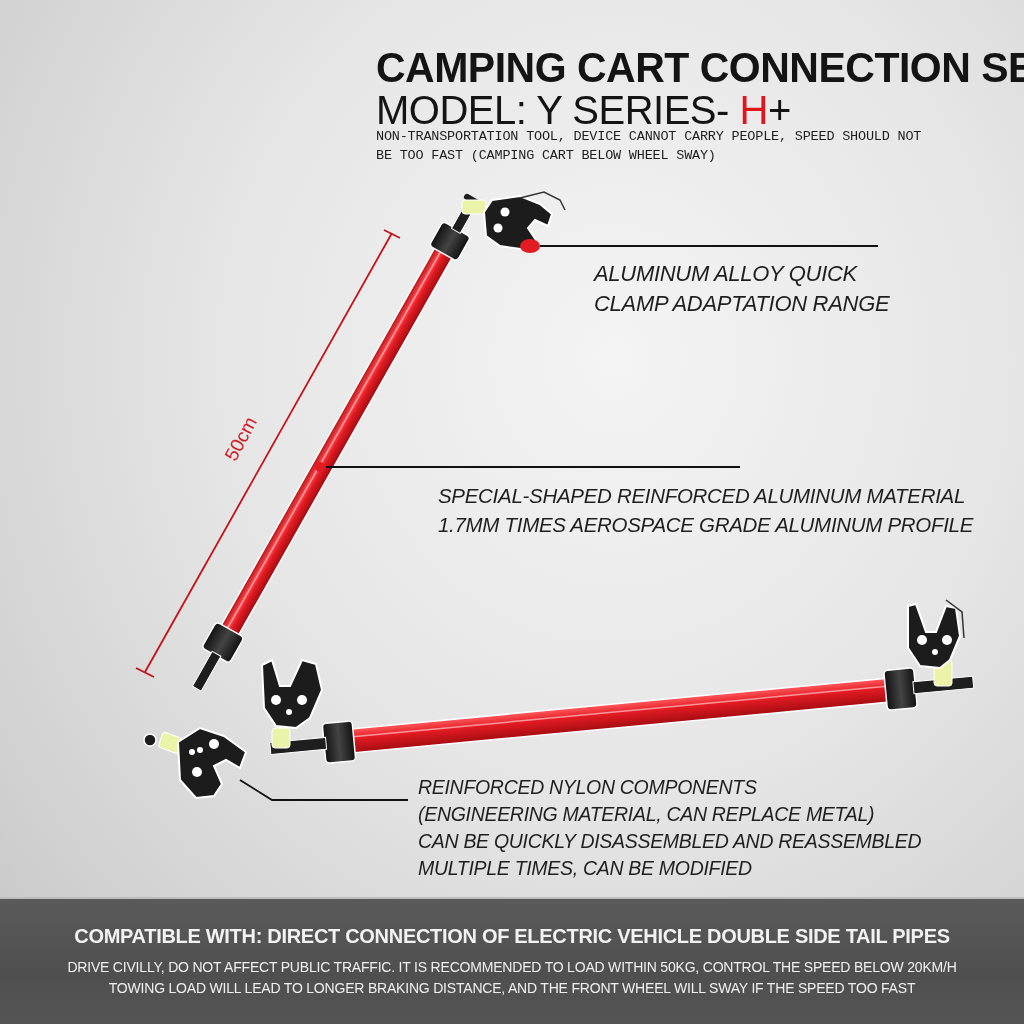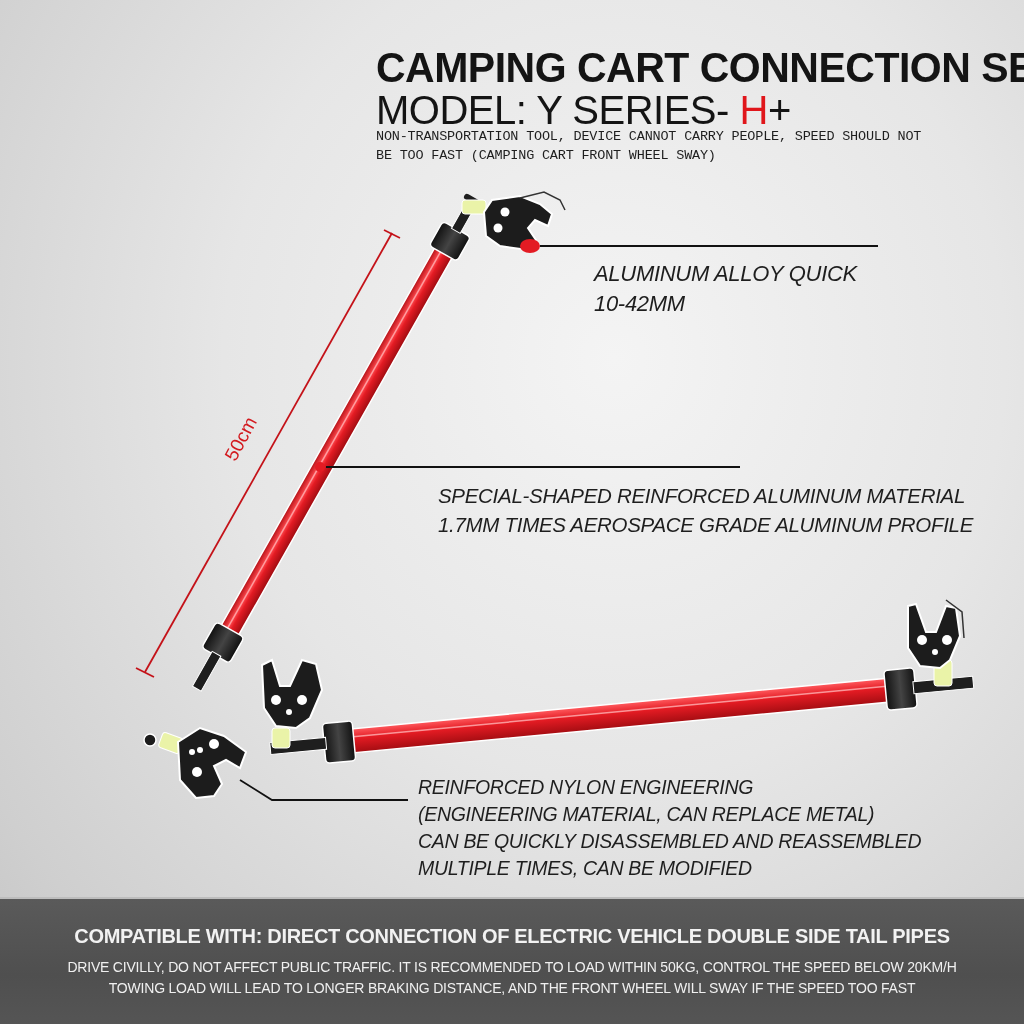--- a/index.html
+++ b/index.html
@@ -150,33 +150,33 @@
 </svg>
 
 <div class="abs dim-label">50cm</div>
 
 <div class="abs title">CAMPING CART CONNECTION SET</div>
 <div class="abs model">
   <span>MODEL: Y SERIES- </span><span class="accent">H</span><span>+</span>
 </div>
 <div class="abs subtitle">
   <div>NON-TRANSPORTATION TOOL, DEVICE CANNOT CARRY PEOPLE, SPEED SHOULD NOT</div>
-  <div>BE TOO FAST (CAMPING CART FRONT WHEEL SWAY)</div>
+  <div>BE TOO FAST (CAMPING CART BELOW WHEEL SWAY)</div>
 </div>
 
 <div class="abs callout c1">
   <div>ALUMINUM ALLOY QUICK</div>
-  <div>10-42MM</div>
+  <div>CLAMP ADAPTATION RANGE</div>
 </div>
 <div class="abs callout c2">
   <div>SPECIAL-SHAPED REINFORCED ALUMINUM MATERIAL</div>
   <div>1.7MM TIMES AEROSPACE GRADE ALUMINUM PROFILE</div>
 </div>
 <div class="abs callout c3">
-  <div>REINFORCED NYLON ENGINEERING</div>
+  <div>REINFORCED NYLON COMPONENTS</div>
   <div>(ENGINEERING MATERIAL, CAN REPLACE METAL)</div>
   <div>CAN BE QUICKLY DISASSEMBLED AND REASSEMBLED</div>
   <div>MULTIPLE TIMES, CAN BE MODIFIED</div>
 </div>
 
 <div class="abs bottom-band"></div>
 <div class="abs compat">COMPATIBLE WITH: DIRECT CONNECTION OF ELECTRIC VEHICLE DOUBLE SIDE TAIL PIPES</div>
 <div class="abs warn w1">DRIVE CIVILLY, DO NOT AFFECT PUBLIC TRAFFIC. IT IS RECOMMENDED TO LOAD WITHIN 50KG, CONTROL THE SPEED BELOW 20KM/H</div>
 <div class="abs warn w2">TOWING LOAD WILL LEAD TO LONGER BRAKING DISTANCE, AND THE FRONT WHEEL WILL SWAY IF THE SPEED TOO FAST</div>
 

